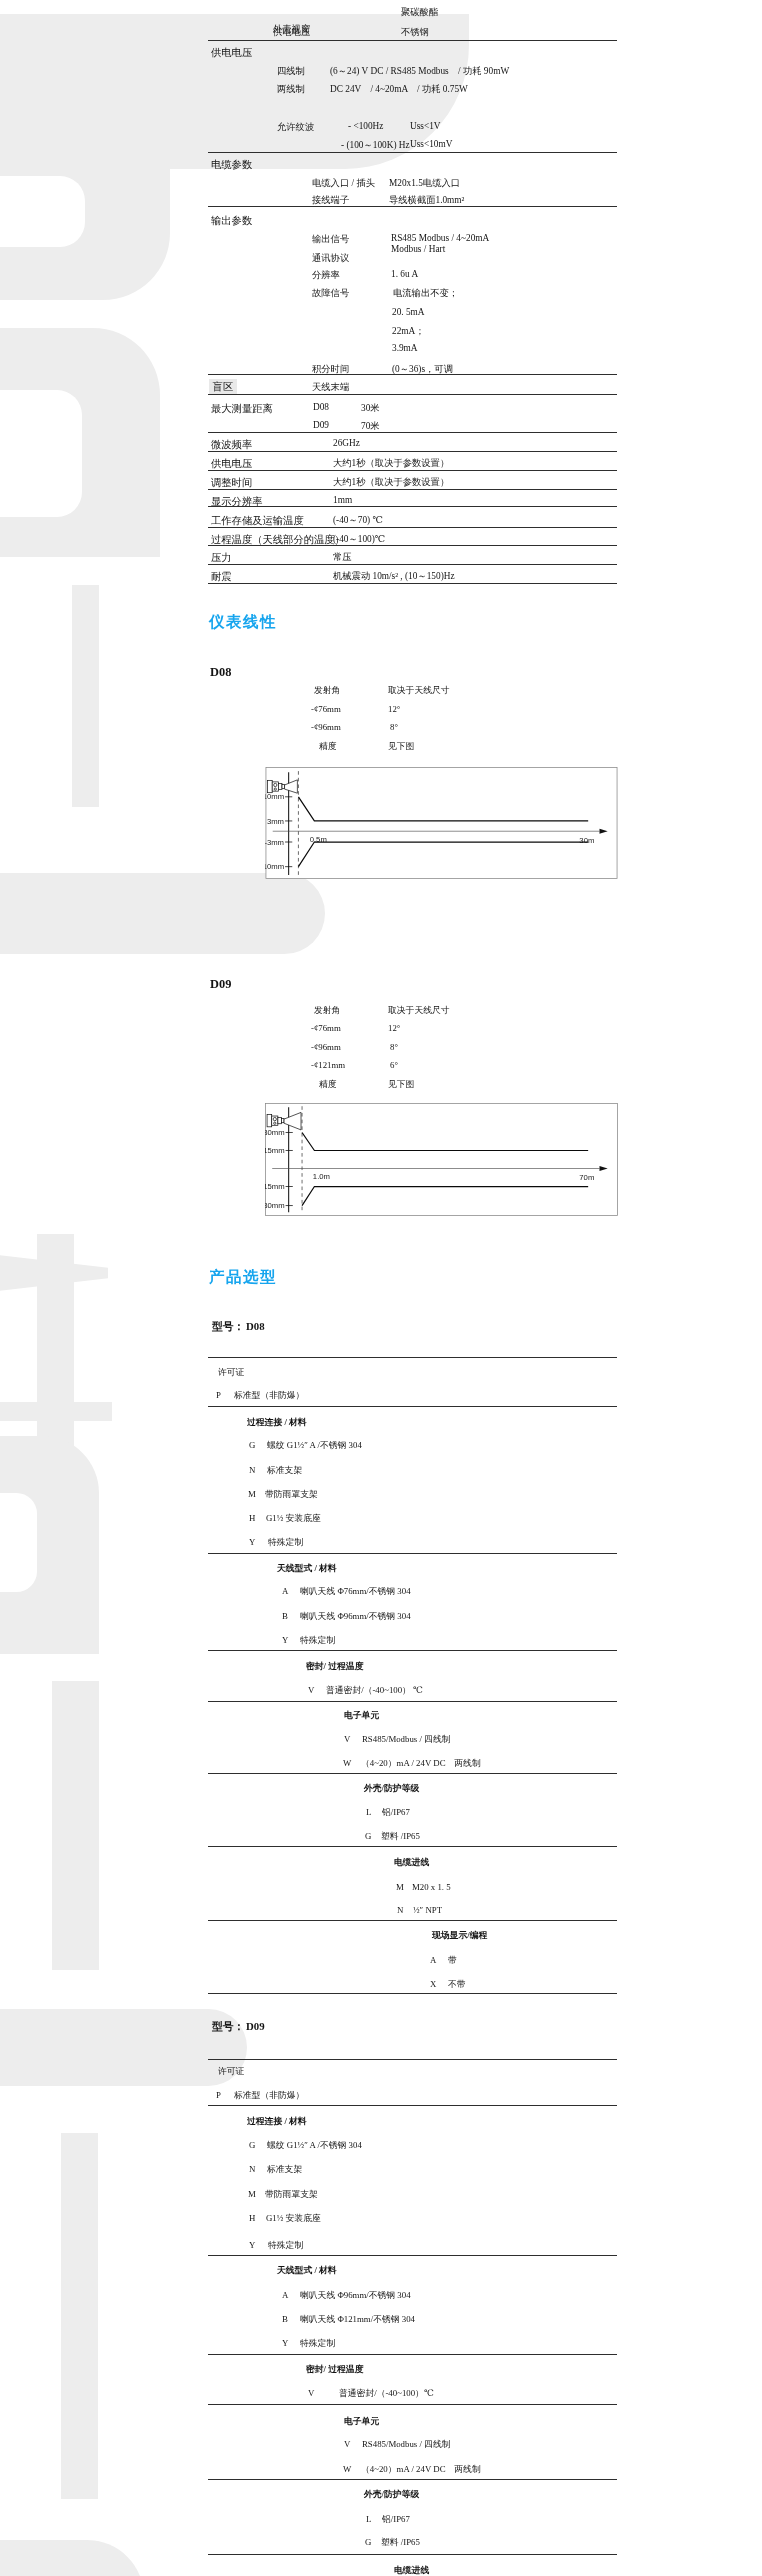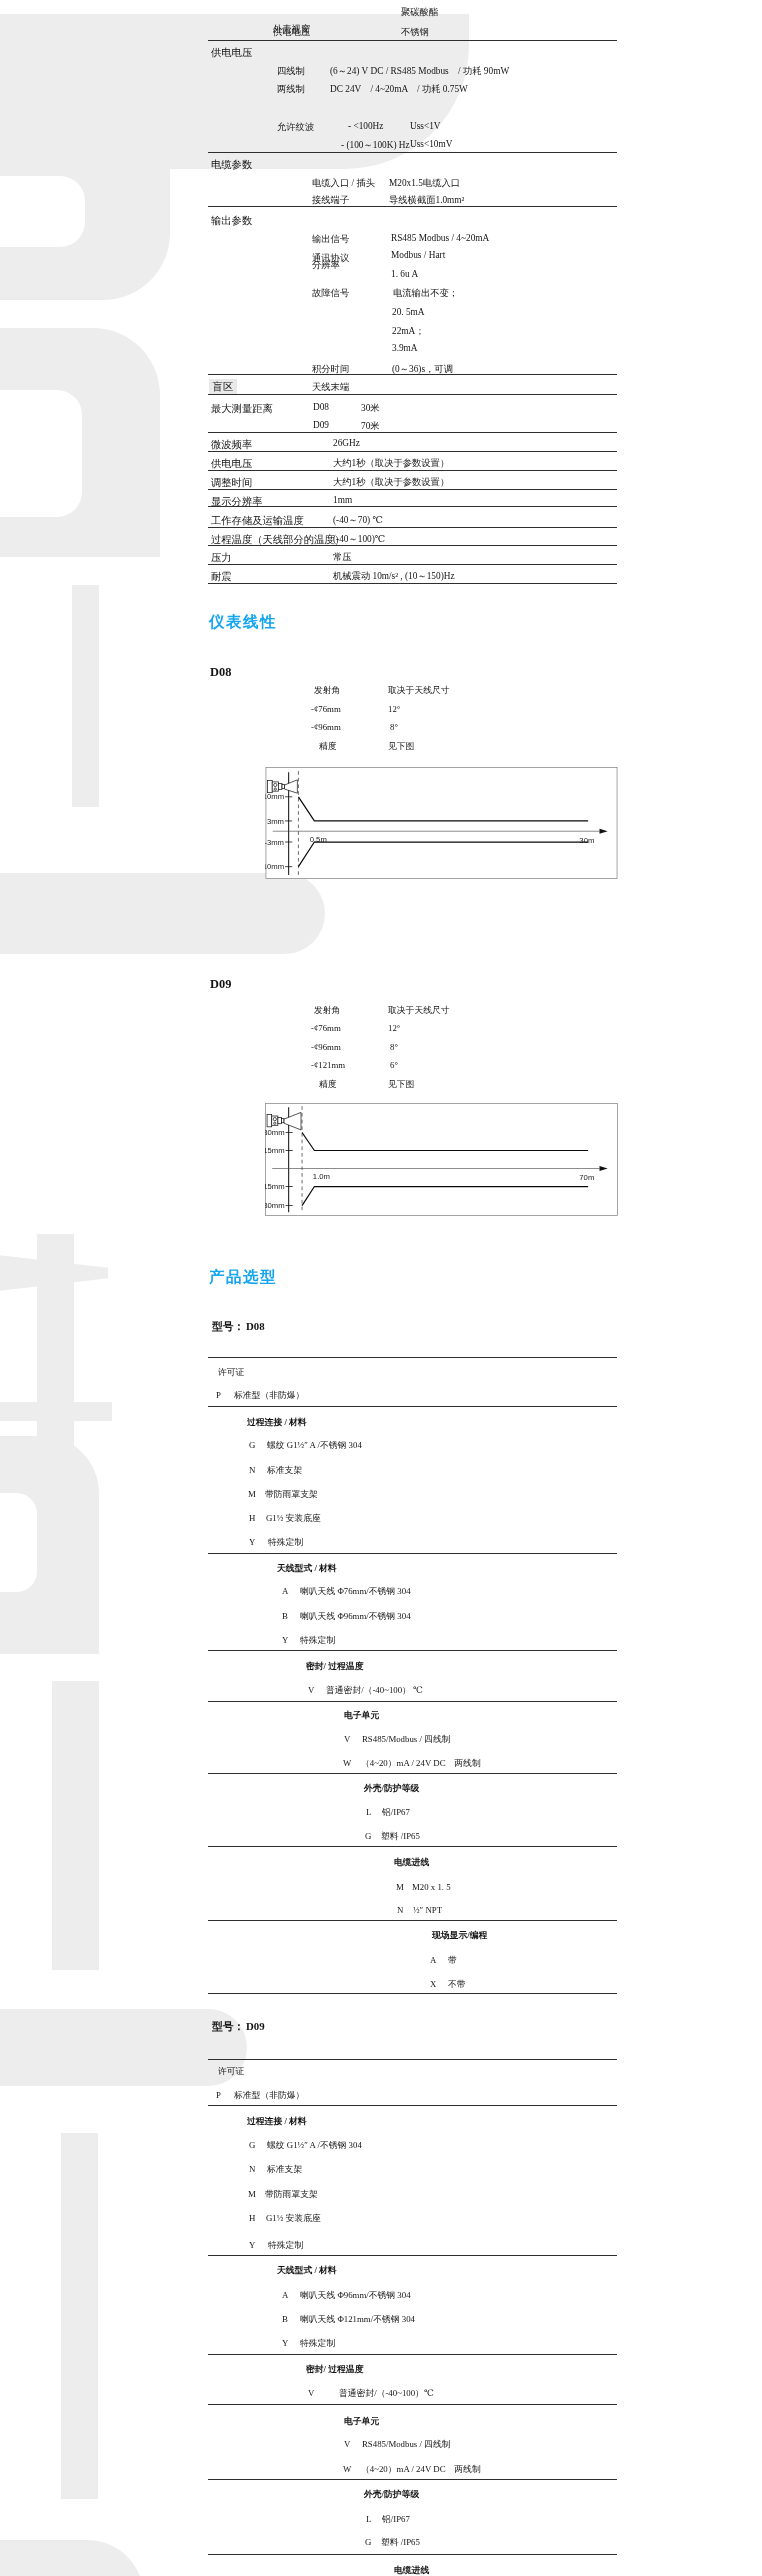--- a/index.html
+++ b/index.html
@@ -66,22 +66,22 @@
   <span class="abs s" style="left:312px;top:177px">电缆入口 / 插头</span>
   <span class="abs s" style="left:389px;top:177px">M20x1.5电缆入口</span>
   <span class="abs s" style="left:312px;top:194px">接线端子</span>
   <span class="abs s" style="left:389px;top:194px">导线横截面1.0mm²</span>
   <div class="hr" style="top:206px"></div>
 
   <span class="abs c" style="left:211px;top:214px">输出参数</span>
   <span class="abs s" style="left:312px;top:233px">输出信号</span>
   <span class="abs s" style="left:391px;top:233px">RS485 Modbus /  4~20mA</span>
   <span class="abs s" style="left:312px;top:252px">通讯协议</span>
-  <span class="abs s" style="left:391px;top:250px">Modbus / Hart</span>
-  <span class="abs s" style="left:312px;top:259px">分辨率</span>
+  <span class="abs s" style="left:391px;top:244px">Modbus / Hart</span>
+  <span class="abs s" style="left:312px;top:269px">分辨率</span>
   <span class="abs s" style="left:391px;top:269px">1. 6u A</span>
   <span class="abs s" style="left:312px;top:287px">故障信号</span>
   <span class="abs s" style="left:393px;top:287px">电流输出不变；</span>
   <span class="abs s" style="left:392px;top:307px">20. 5mA</span>
   <span class="abs s" style="left:392px;top:325px">22mA；</span>
   <span class="abs s" style="left:392px;top:343px">3.9mA</span>
   <span class="abs s" style="left:312px;top:363px">积分时间</span>
   <span class="abs s" style="left:392px;top:363px">(0～36)s，可调</span>
   <div class="hr" style="top:374px"></div>
 

